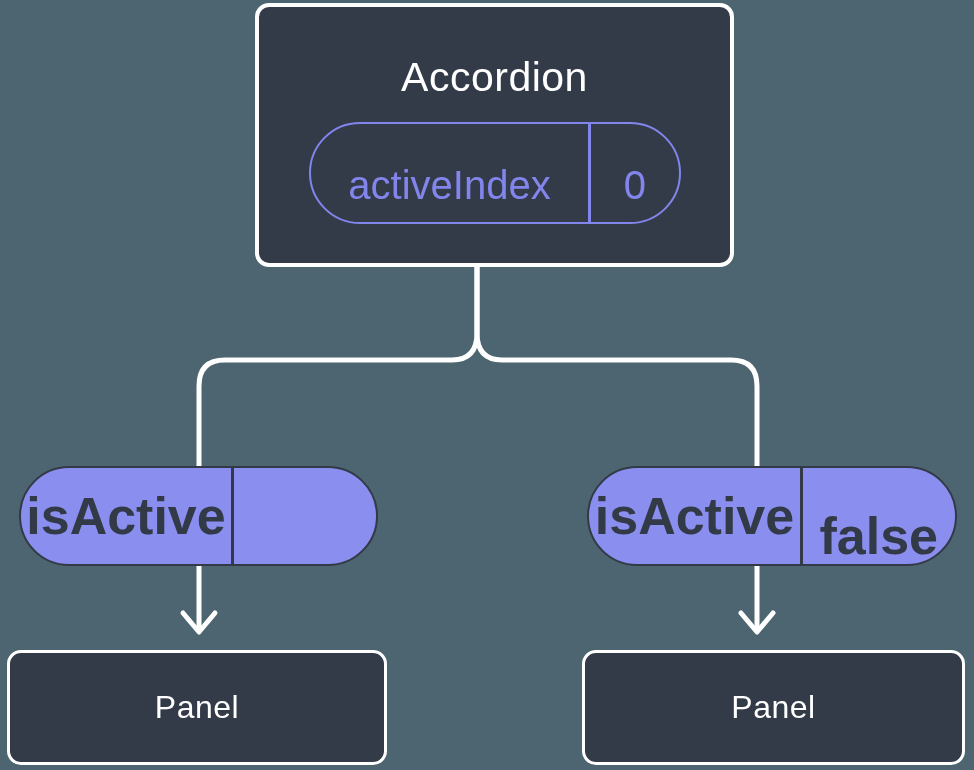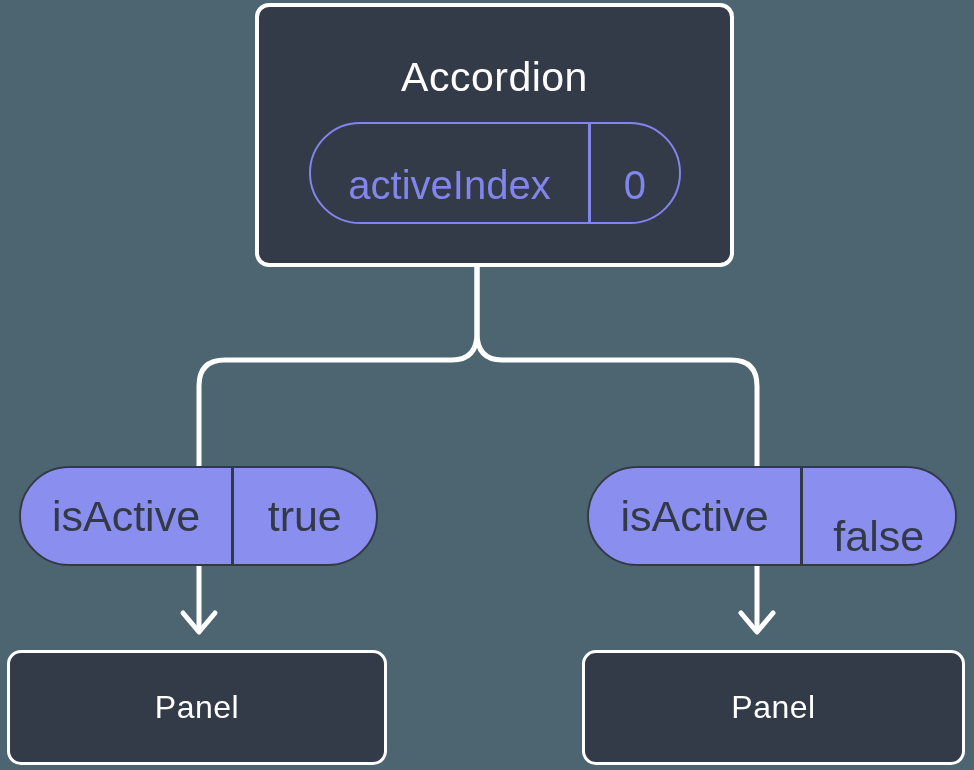--- a/index.html
+++ b/index.html
@@ -80,22 +80,23 @@
     position: absolute;
     top: 466px;
     height: 100px;
     box-sizing: border-box;
     background: var(--pill-fill, #8A8FEF);
     border: 2.5px solid var(--pill-dark, #333A47);
     border-radius: 50px;
     display: flex;
     align-items: stretch;
     color: var(--pill-dark, #333A47);
-    font-size: 43px;
+    font-size: 52px;
     z-index: 2;
+    font-weight: bold;
   }
   .prop-pill .pill-section {
     display: flex;
     align-items: center;
     justify-content: center;
   }
   .prop-pill .pill-divider {
     width: 2.5px;
     background: var(--pill-dark, #333A47);
   }
@@ -138,21 +139,20 @@
     <div class="state-pill">
       <div class="pill-section pill-name">activeIndex</div>
       <div class="pill-divider"></div>
       <div class="pill-section pill-value">0</div>
     </div>
   </div>
 
   <div class="prop-pill left">
     <div class="pill-section pill-name">isActive</div>
     <div class="pill-divider"></div>
-    <div class="pill-section pill-value">true</div>
   </div>
 
   <div class="prop-pill right">
     <div class="pill-section pill-name">isActive</div>
     <div class="pill-divider"></div>
     <div class="pill-section pill-value">false</div>
   </div>
 
   <div class="node panel-node left">
     <div>Panel</div>

